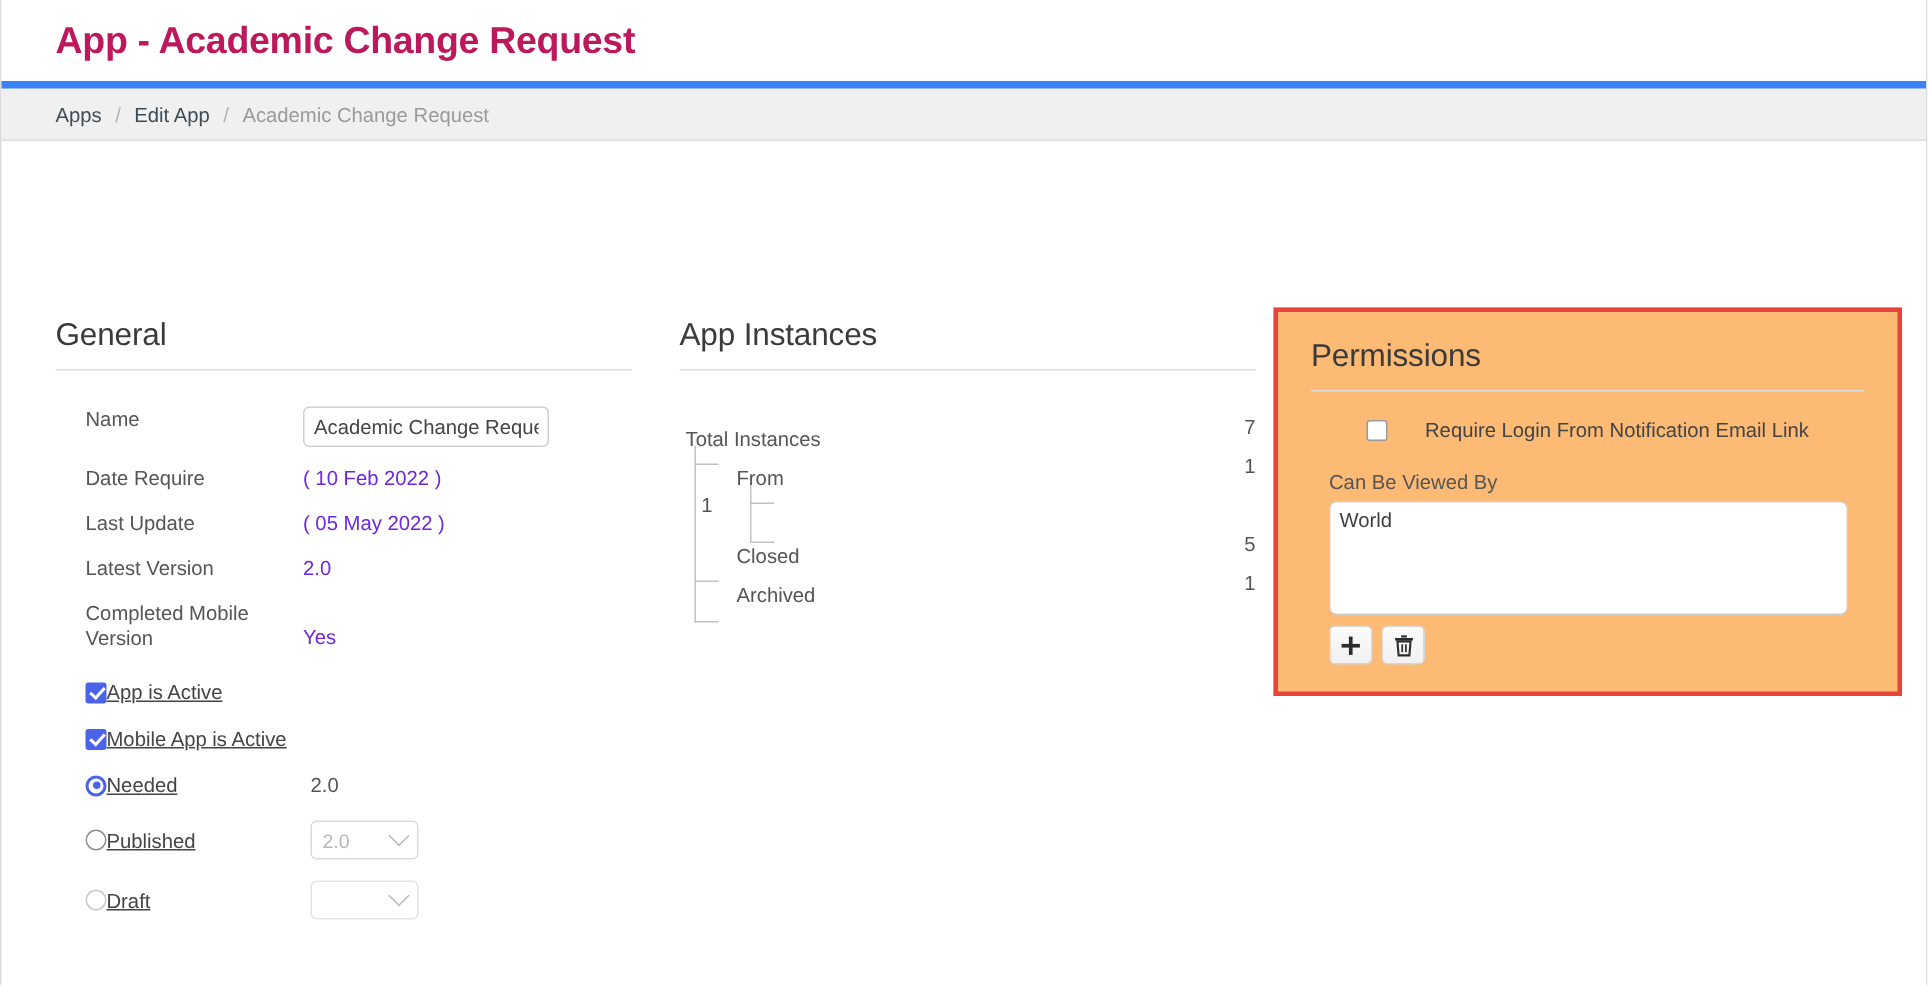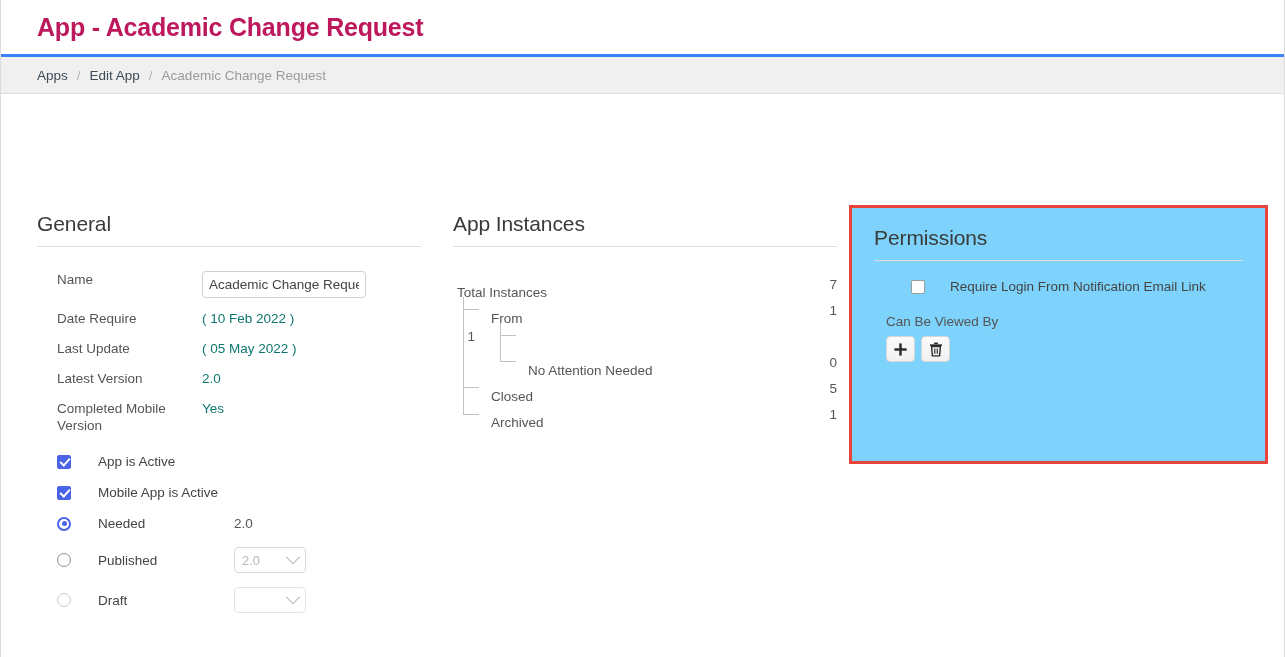--- a/index.html
+++ b/index.html
@@ -37,21 +37,21 @@
     font-size: 25px;
     font-weight: bold;
     color: #be185d;
     letter-spacing: -0.2px;
   }
 
   
   .breadcrumb {
     height: 40px;
     background: #f0f0f0;
-    border-top: 3px solid #3b82f6;
+    border-top: 5px solid #3b82f6;
     border-bottom: 1px solid #dedede;
     display: flex;
     align-items: center;
     padding-left: 36px;
     box-sizing: border-box;
     font-size: 13.5px;
   }
   .crumb-link {
     color: #3d4b57;
     text-decoration: none;
@@ -99,21 +99,21 @@
   }
   .field-label {
     width: 165px;
     flex: none;
     color: #555555;
     line-height: 18px;
     padding-left: 20px;
     box-sizing: border-box;
   }
   .field-value {
-    color: #0f766e;
+    color: #6d28d9;
     line-height: 18px;
   }
   .name-input {
     width: 164px;
     height: 27px;
     border: 1px solid #cfcfcf;
     border-radius: 4px;
     background: #ffffff;
     font-family: "Liberation Sans", sans-serif;
     font-size: 13.5px;
@@ -128,23 +128,24 @@
   
   .opt-row {
     display: flex;
     align-items: center;
     margin-bottom: 16px;
     font-size: 13.5px;
     padding-left: 20px;
   }
   .opt-label {
     color: #444444;
-    margin-left: 27px;
+    margin-left: 0;
     width: 136px;
     flex: none;
+    text-decoration: underline;
   }
   .cbx {
     width: 14px;
     height: 14px;
     flex: none;
     border-radius: 2px;
     position: relative;
     box-sizing: border-box;
     cursor: pointer;
   }
@@ -240,21 +241,21 @@
   }
 
   
   .perm-box {
     position: absolute;
     left: 848px;
     top: 111px;
     width: 419px;
     height: 259px;
     border: 3px solid #e8443c;
-    background: #7dd3fc;
+    background: #fdba74;
     box-sizing: border-box;
   }
   .perm-inner { padding: 18px 22px 0 22px; }
   .perm-rule {
     border: 0;
     border-top: 1px solid #dedede;
     margin: 8px 0 18px 0;
   }
   .perm-cbx-row {
     display: flex;
@@ -340,21 +341,21 @@
       <div class="field-row">
         <div class="field-label">Last Update</div>
         <div class="field-value">( 05 May 2022 )</div>
       </div>
 
       <div class="field-row">
         <div class="field-label">Latest Version</div>
         <div class="field-value">2.0</div>
       </div>
 
-      <div class="field-row tall" style="margin-bottom:20px;">
+      <div class="field-row tall" style="margin-bottom:20px;align-items:flex-end;">
         <div class="field-label">Completed Mobile Version</div>
         <div class="field-value">Yes</div>
       </div>
 
       <div class="opt-row">
         <span class="cbx checked"></span>
         <span class="opt-label">App is Active</span>
       </div>
 
       <div class="opt-row">
@@ -405,24 +406,20 @@
           <span class="tree-name">Total Instances</span>
           <span class="tree-count">7</span>
         </div>
         <div class="tree-row lvl1">
           <span class="tree-name">From</span>
           <span class="tree-count">1</span>
         </div>
         <div class="tree-row lvl2">
           <span class="tree-count">1</span>
         </div>
-        <div class="tree-row lvl2">
-          <span class="tree-name">No Attention Needed</span>
-          <span class="tree-count">0</span>
-        </div>
         <div class="tree-row lvl1">
           <span class="tree-name">Closed</span>
           <span class="tree-count">5</span>
         </div>
         <div class="tree-row lvl1">
           <span class="tree-name">Archived</span>
           <span class="tree-count">1</span>
         </div>
       </div>
     </div>
@@ -431,20 +428,23 @@
       <div class="perm-inner">
         <div class="section-title">Permissions</div>
         <hr class="perm-rule">
 
         <div class="perm-cbx-row">
           <span class="cbx unchecked"></span>
           <span>Require Login From Notification Email Link</span>
         </div>
 
         <div class="perm-sub-label">Can Be Viewed By</div>
+        <div class="listbox">
+          <div>World</div>
+        </div>
 
         <div class="icon-btn-row">
           <div class="icon-btn">
             <svg width="15" height="15" viewBox="0 0 16 16">
               <rect x="6.7" y="1.5" width="2.6" height="13" fill="#2b2b2b"></rect>
               <rect x="1.5" y="6.7" width="13" height="2.6" fill="#2b2b2b"></rect>
             </svg>
           </div>
           <div class="icon-btn">
             <svg width="14" height="15" viewBox="0 0 16 17">

